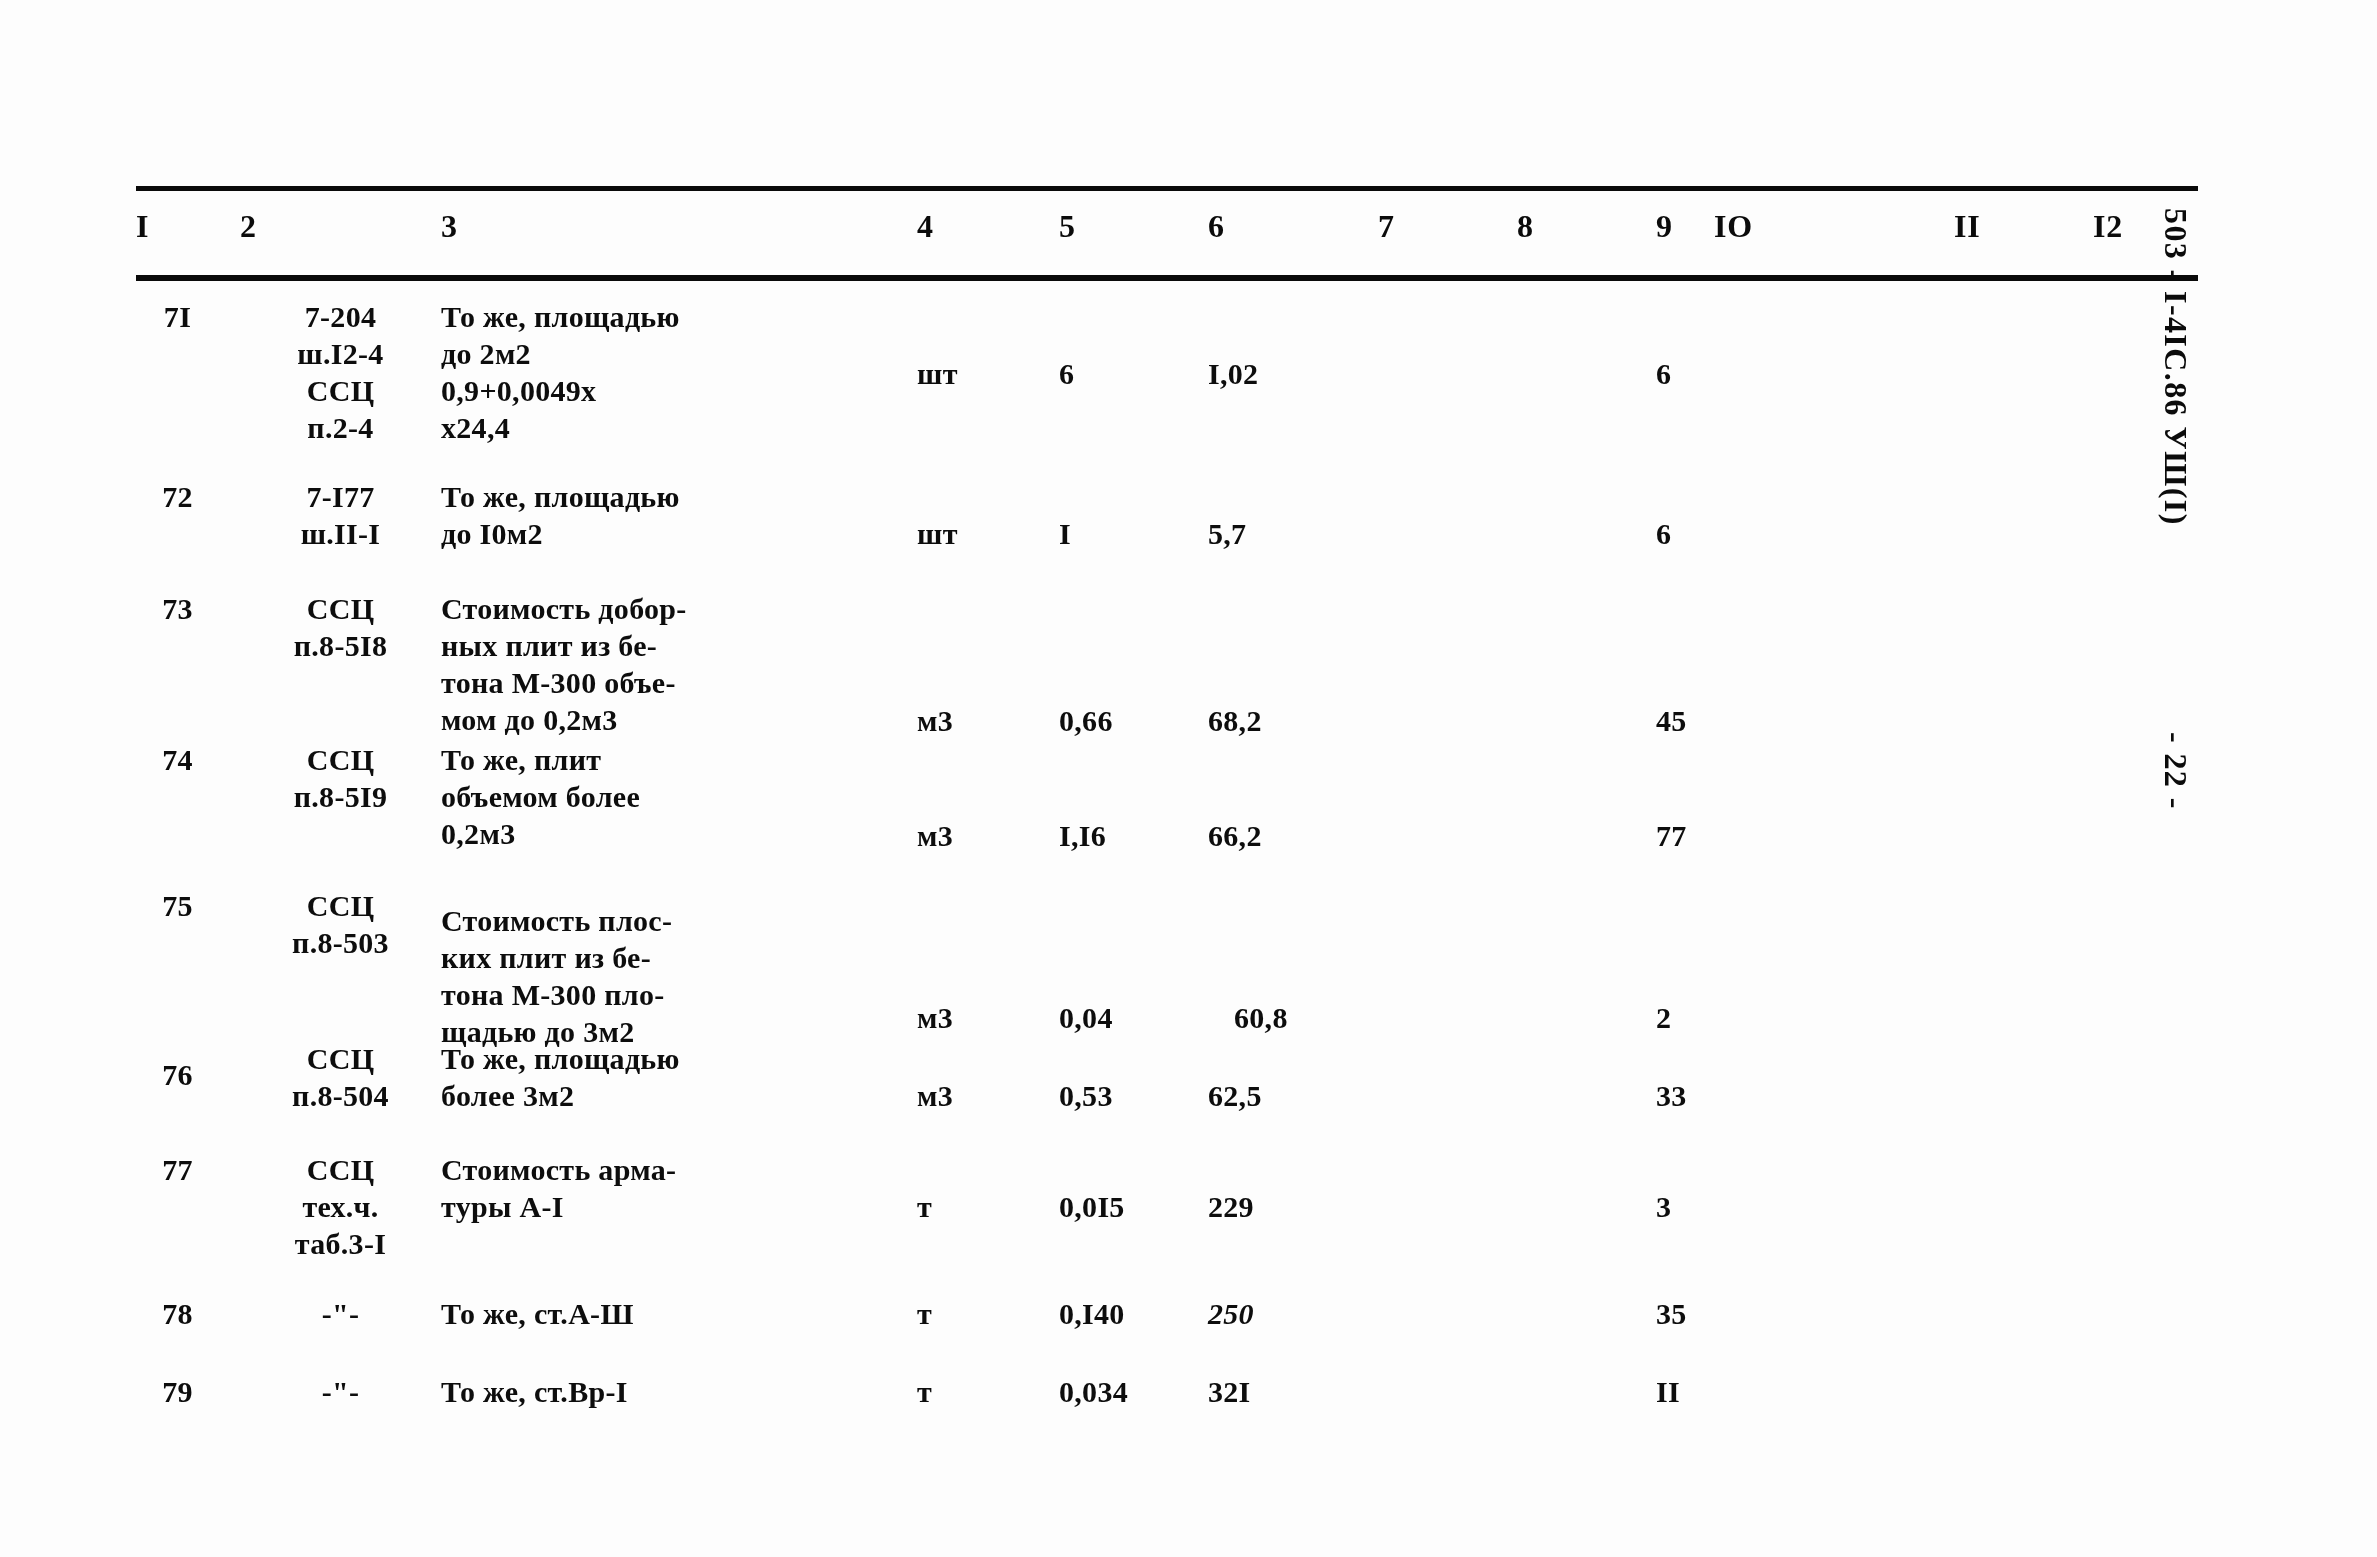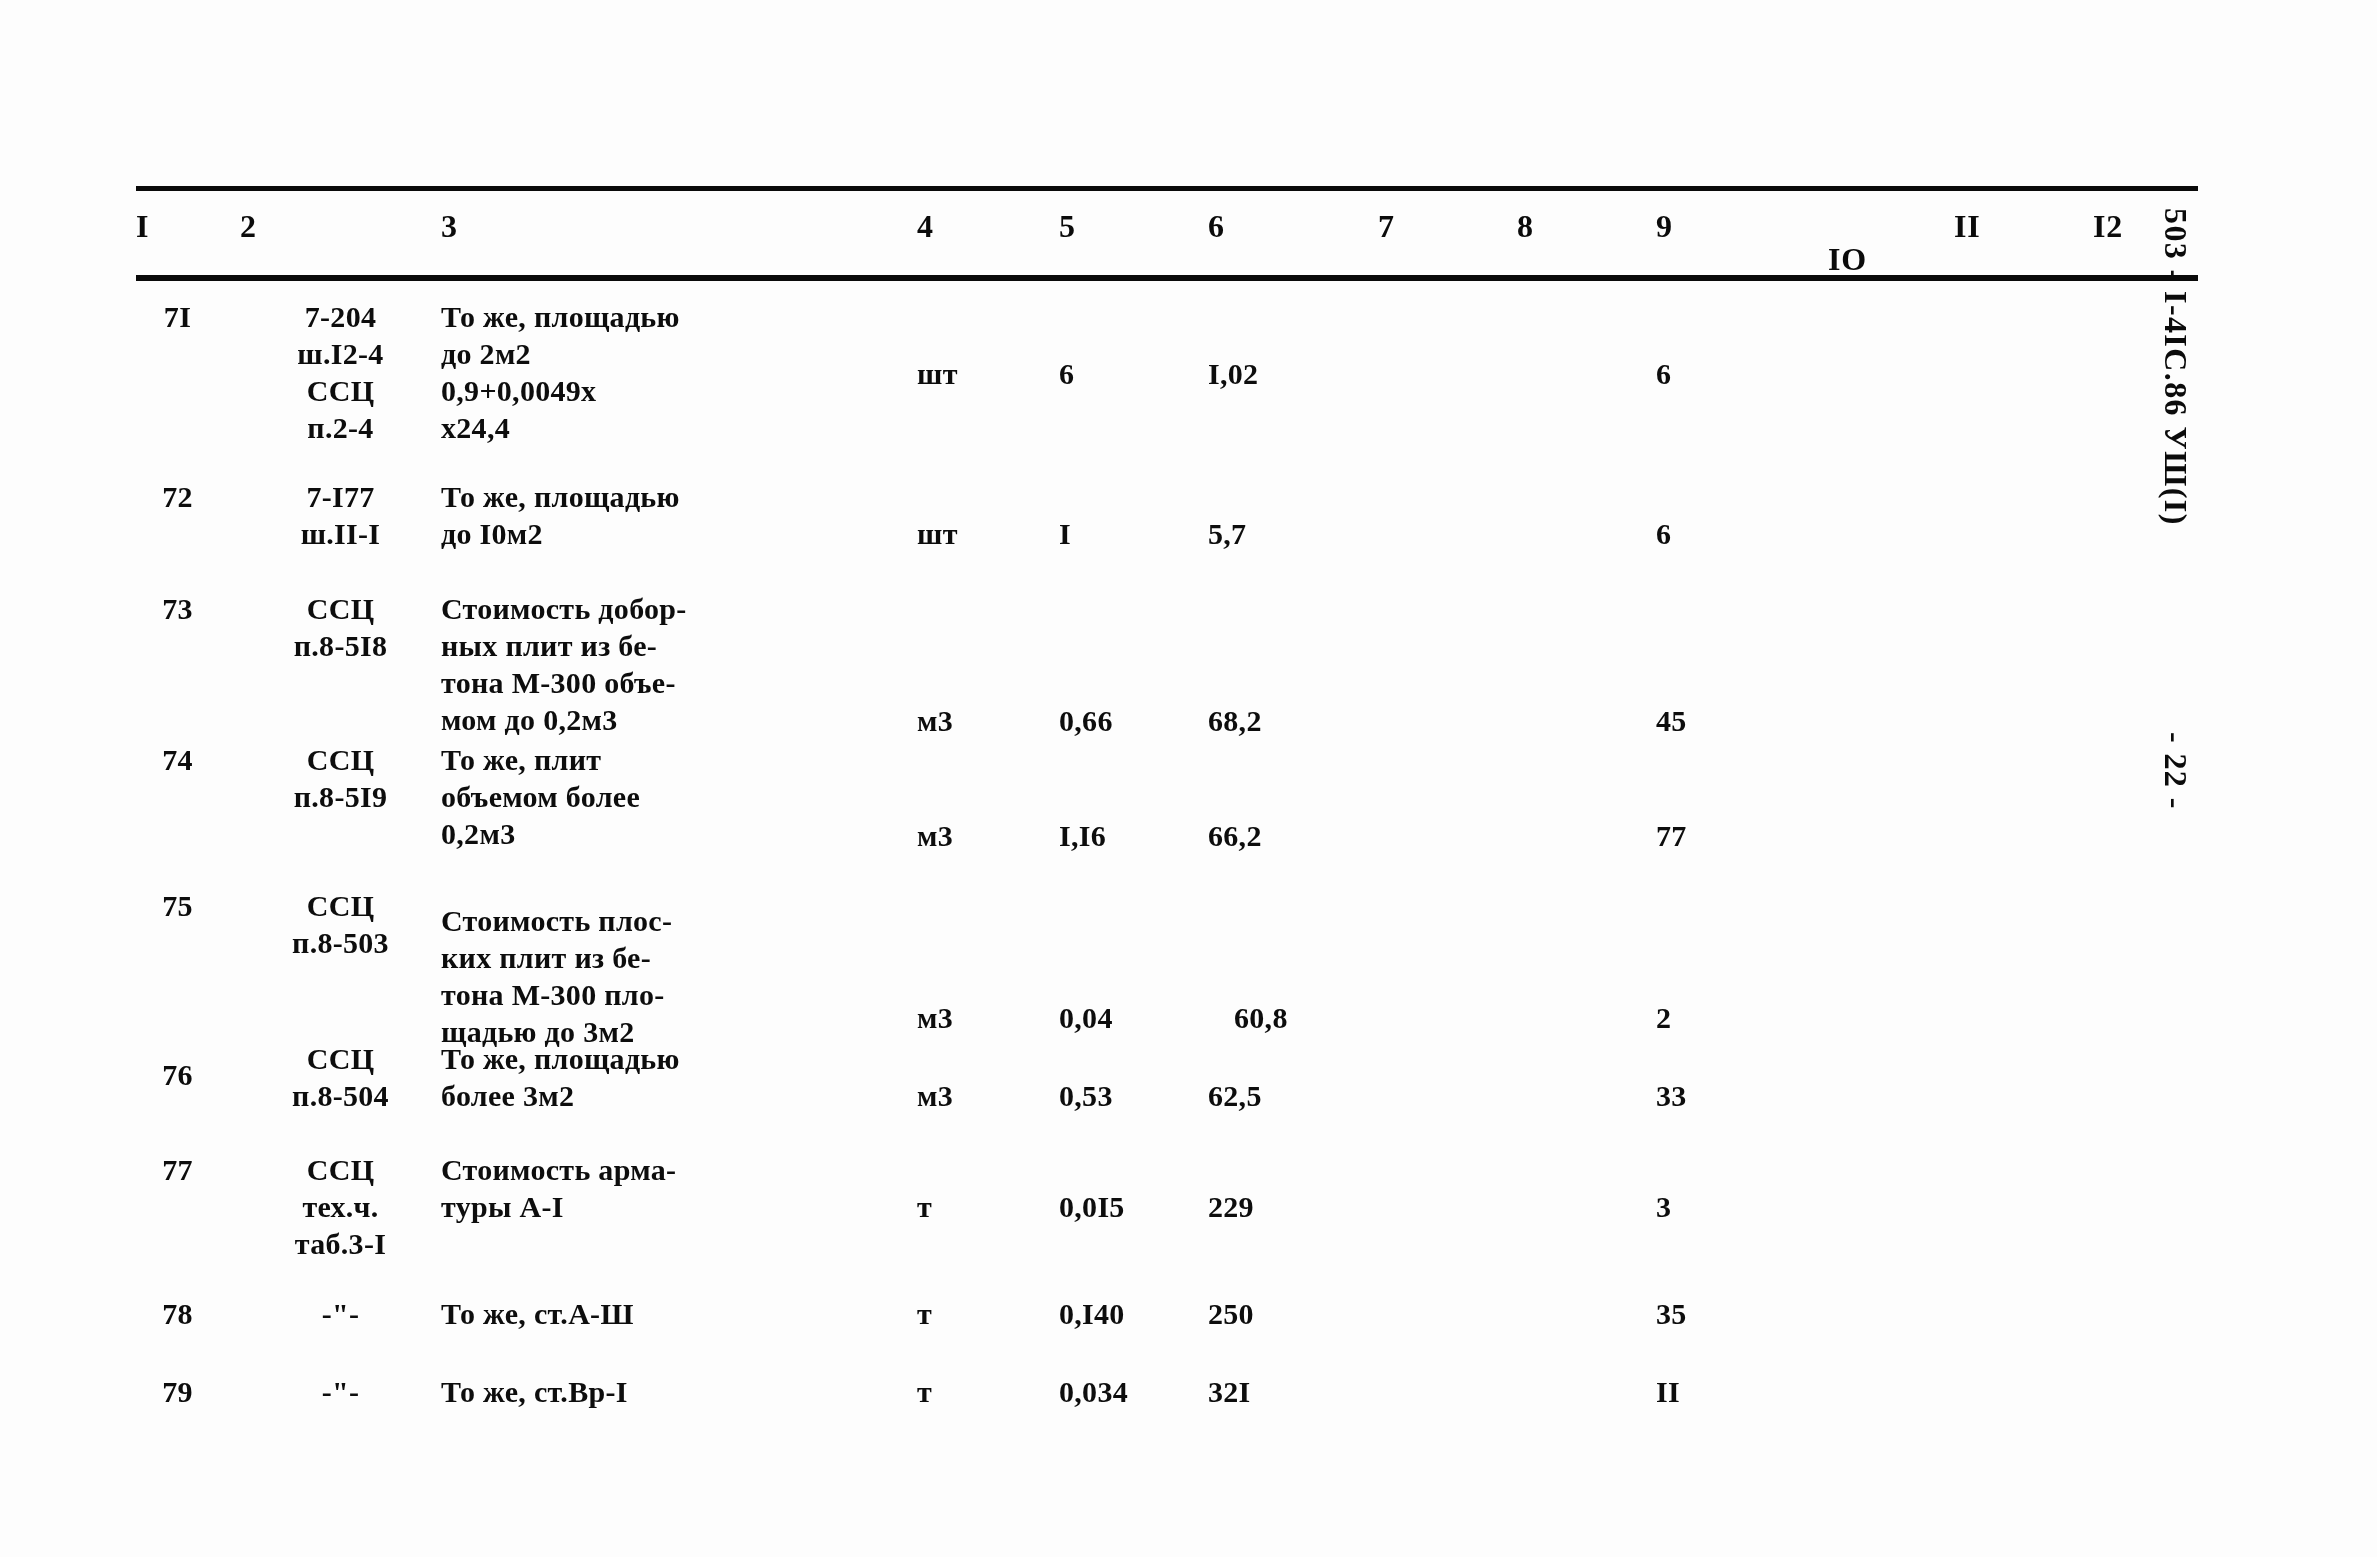--- a/index.html
+++ b/index.html
@@ -122,21 +122,21 @@
   <div class="colhead">
       <span class="ch" style="left: 0px;">I</span>
       <span class="ch" style="left: 104px;">2</span>
       <span class="ch" style="left: 305px;">3</span>
       <span class="ch" style="left: 781px;">4</span>
       <span class="ch" style="left: 923px;">5</span>
       <span class="ch" style="left: 1072px;">6</span>
       <span class="ch" style="left: 1242px;">7</span>
       <span class="ch" style="left: 1381px;">8</span>
       <span class="ch" style="left: 1520px;">9</span>
-      <span class="ch" style="left: 1692px; margin-top: 33px;">IO</span>
+      <span class="ch" style="left: 1578px;">IO</span>
       <span class="ch" style="left: 1818px;">II</span>
       <span class="ch" style="left: 1957px;">I2</span>
     </div>
 
   <div class="rule rule-header"></div>
 
   <div class="rows">
       <div class="row" style="height: 180px;">
         <div class="cell c-num" style="top: 0px;">7I</div>
         <div class="cell c-code" style="top: 0px;">7-204
@@ -223,21 +223,21 @@
         <div class="cell c-qty" style="top: 37px;">0,0I5</div>
         <div class="cell c-price" style="top: 37px;">229</div>
         <div class="cell c-c9" style="top: 37px;">3</div>
       </div>
       <div class="row" style="height: 78px;">
         <div class="cell c-num" style="top: 0px;">78</div>
         <div class="cell c-code" style="top: 0px;">-"-</div>
         <div class="cell c-desc" style="top: 0px;">То же, ст.А-Ш</div>
         <div class="cell c-unit" style="top: 0px;">т</div>
         <div class="cell c-qty" style="top: 0px;">0,I40</div>
-        <div class="cell c-price" style="top: 0px;">250</div>
+        <div class="cell c-price" style="top: 0px; font-style: italic;">250</div>
         <div class="cell c-c9" style="top: 0px;">35</div>
       </div>
       <div class="row" style="height: 78px;">
         <div class="cell c-num" style="top: 0px;">79</div>
         <div class="cell c-code" style="top: 0px;">-"-</div>
         <div class="cell c-desc" style="top: 0px;">То же, ст.Вр-I</div>
         <div class="cell c-unit" style="top: 0px;">т</div>
         <div class="cell c-qty" style="top: 0px;">0,034</div>
         <div class="cell c-price" style="top: 0px;">32I</div>
         <div class="cell c-c9" style="top: 0px;">II</div>

